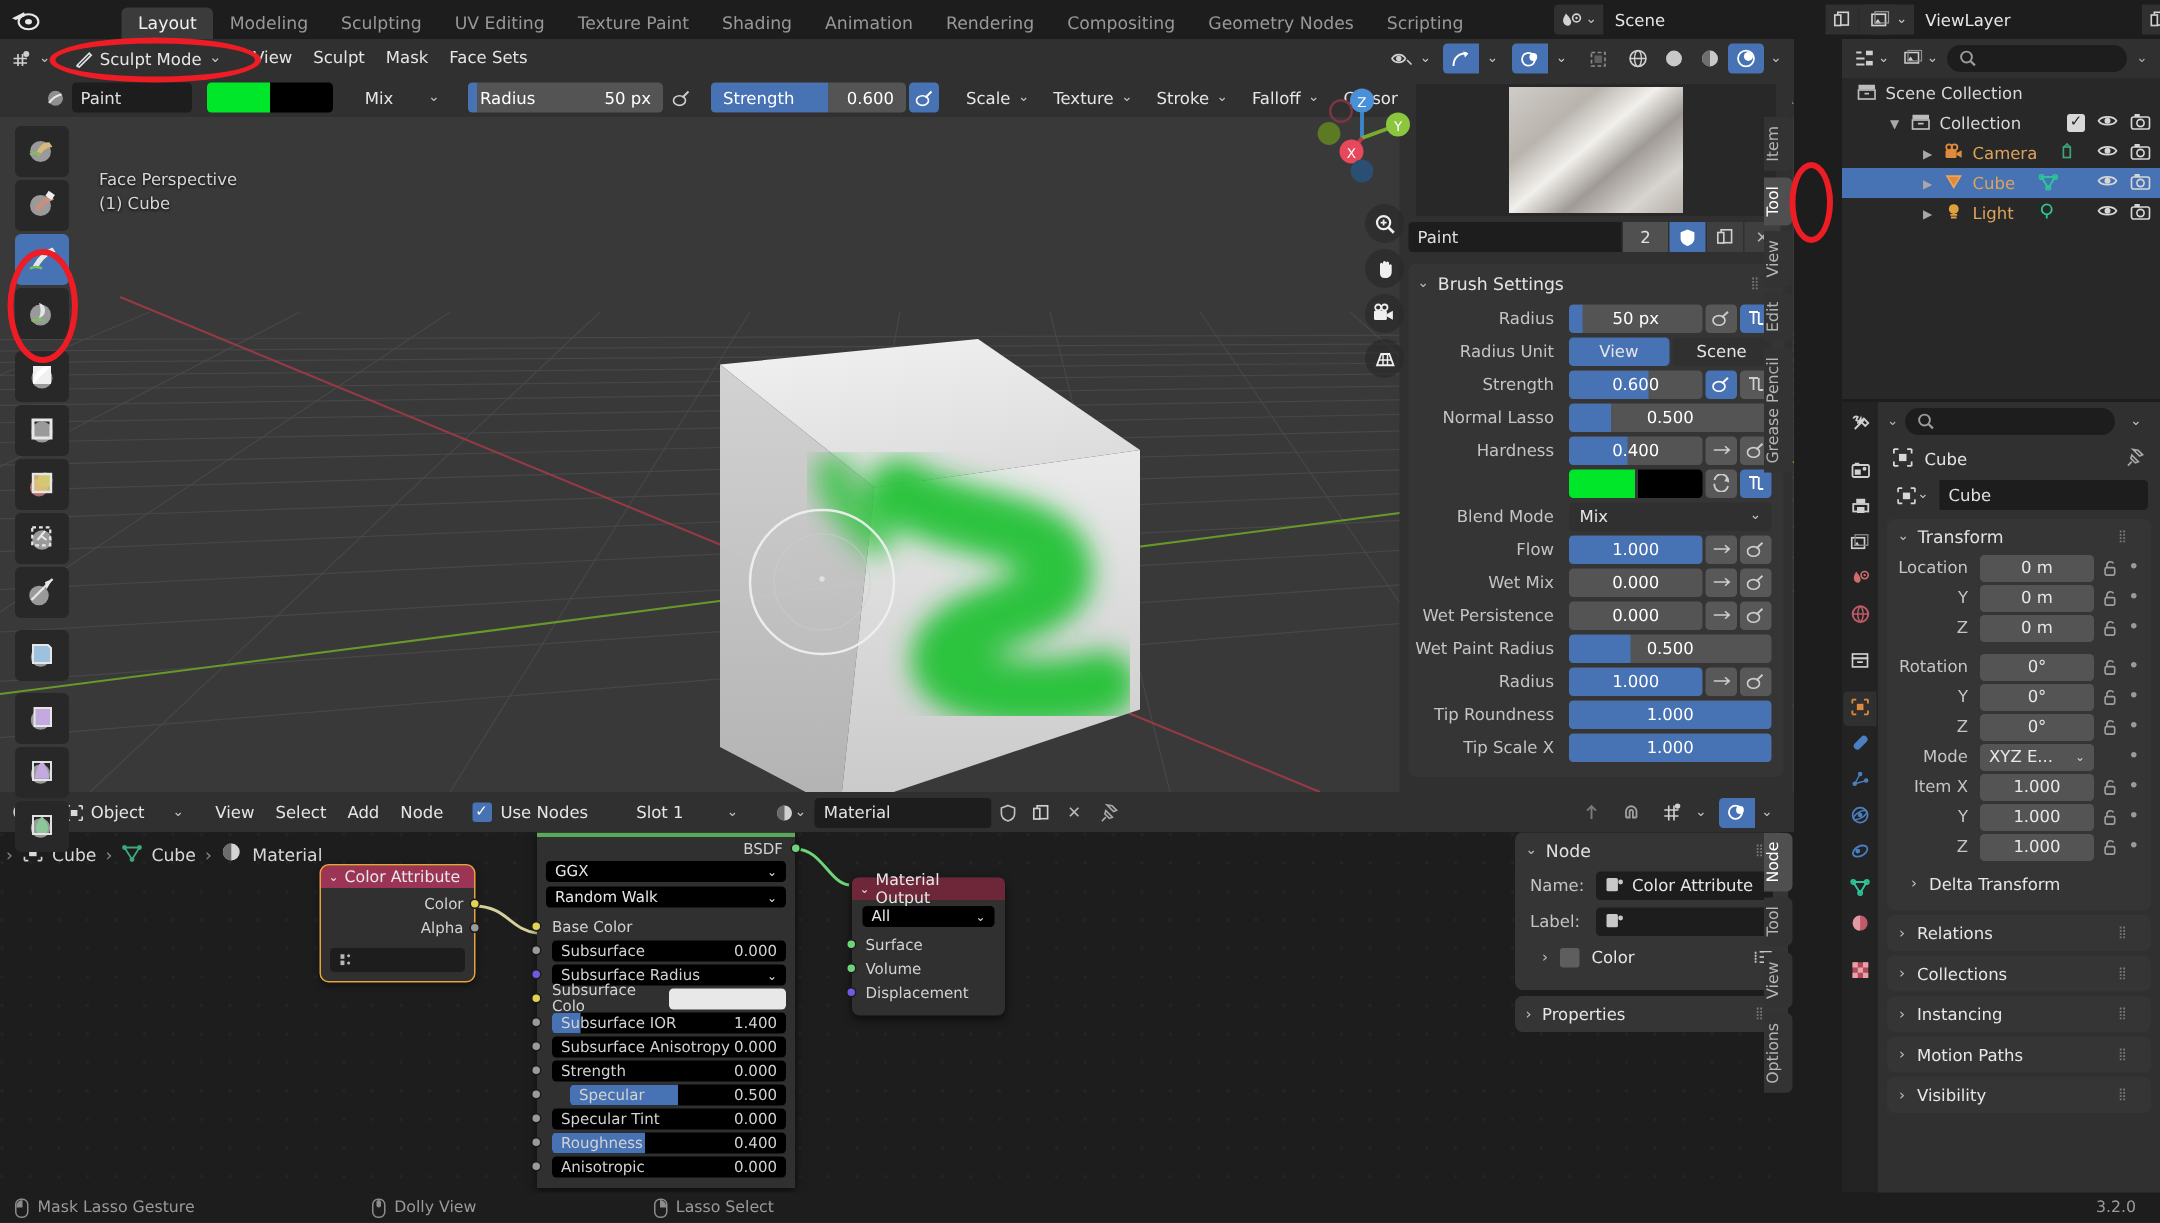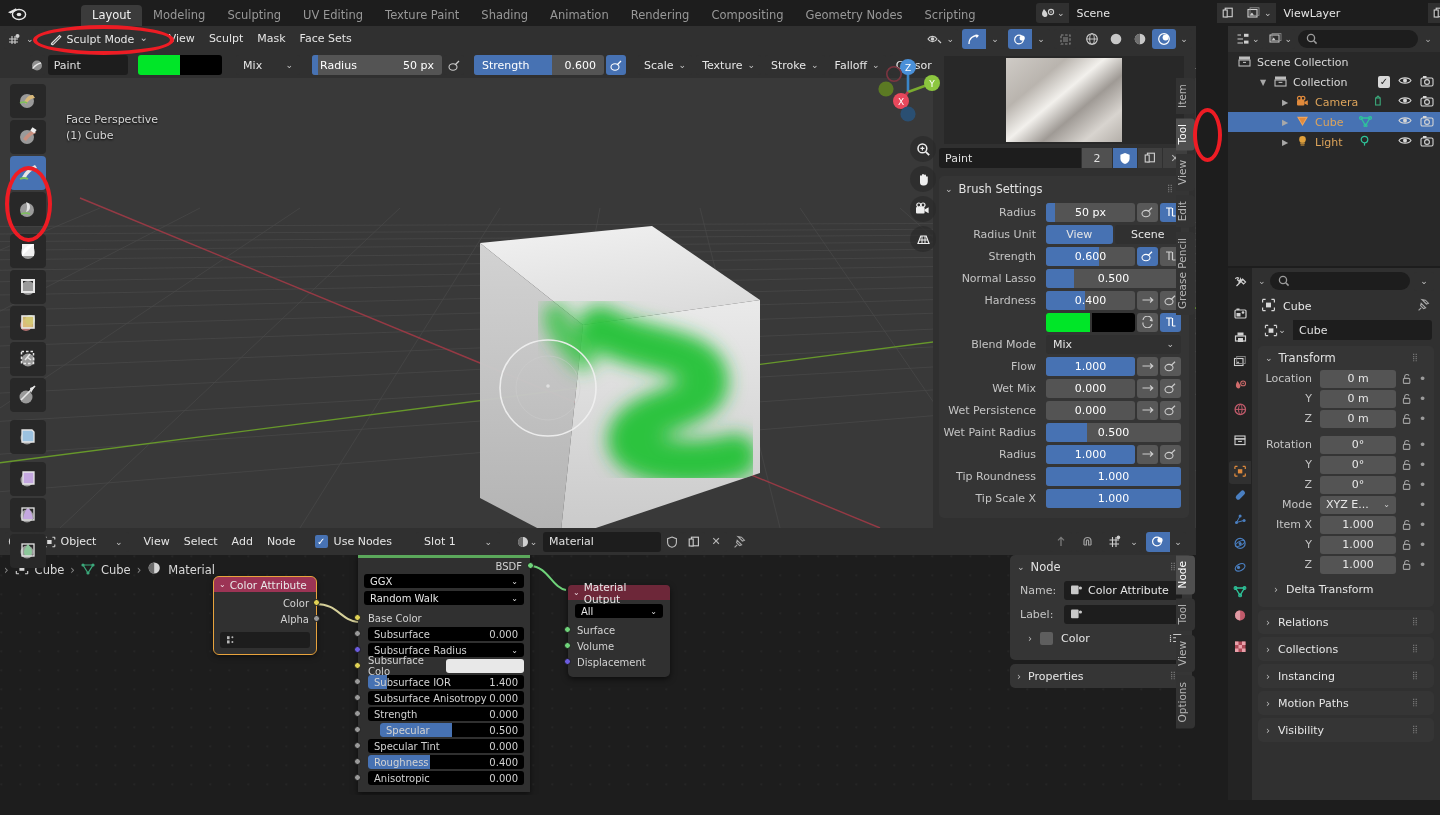--- a/index.html
+++ b/index.html
@@ -1647,18 +1647,41 @@
         <span style="margin-left:auto;color:#c8c8c8;font-size:11px">⁞☰</span>
       </div>
     </div>
     <div class="panel2" style="padding:0;height:24px;display:flex;align-items:center">
       <span style="color:#bcbcbc;font-size:10px;margin:0 7px">›</span>
       <span>Properties</span>
       <span class="dots" style="margin-left:auto;margin-right:8px">⣿</span>
     </div>
   </div>
 
+  <div class="status">
+    <div id="statusitems" style="display:flex;align-items:center">
+        <div class="stitem" style="margin-left: 10px;">
+          <span class="mouseico left">
+            <i></i>
+          </span>
+          <span>Mask Lasso Gesture</span>
+        </div>
+        <div class="stitem" style="margin-left: 118px;">
+          <span class="mouseico mid">
+            <i></i>
+          </span>
+          <span>Dolly View</span>
+        </div>
+        <div class="stitem" style="margin-left: 118px;">
+          <span class="mouseico right">
+            <i></i>
+          </span>
+          <span>Lasso Select</span>
+        </div>
+      </div>
+    <div style="margin-left:auto;margin-right:16px">3.2.0</div>
+  </div>
 
   <div class="annot" style="left:33px; top:25px; width:141px; height:30px;"></div>
   <div class="annot" style="left:5px; top:166px; width:47px; height:76px;"></div>
   <div class="annot" style="left:1193px; top:108px; width:29px; height:54px;"></div>
 
 </div>
 
 </body></html>

